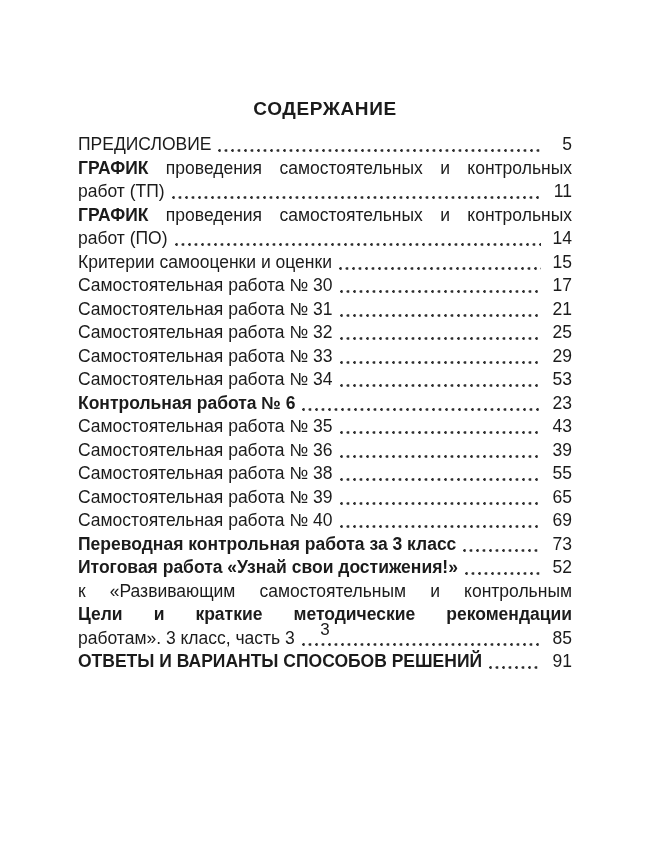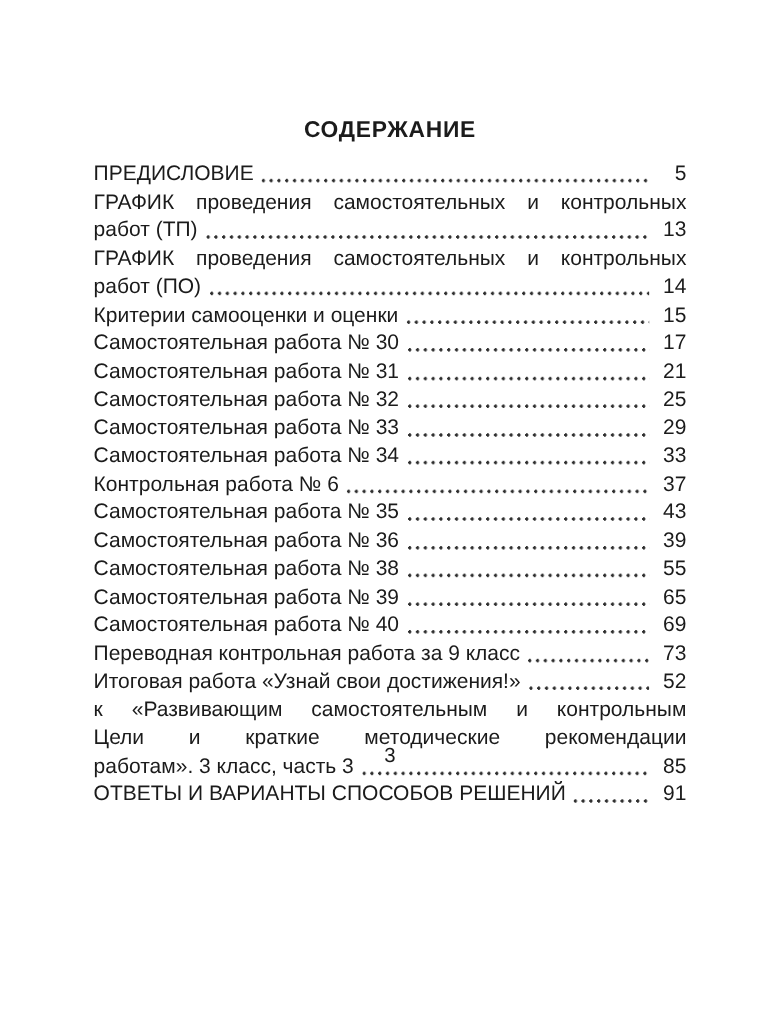--- a/index.html
+++ b/index.html
@@ -31,21 +31,21 @@
   .entry { margin: 0; }
   .line.full {
     text-align: justify;
     text-align-last: justify;
   }
   .line.last {
     display: flex;
     align-items: baseline;
   }
   .line.last .txt { white-space: nowrap; flex: 0 0 auto; }
-  .run-bold { font-weight: 400; }
+  .run-bold { font-weight: 700; }
   .dots {
     flex: 1 1 auto;
     height: 3px;
     align-self: flex-end;
     margin: 0 6px 4.5px 7px;
     background-image: radial-gradient(circle at 1.5px 1.5px, #2e2e2e 1.15px, rgba(0,0,0,0) 1.55px);
     background-size: 6.5px 3px;
     background-repeat: repeat-x;
     min-width: 12px;
   }
@@ -74,21 +74,21 @@
           <span class="txt"><span class="run">ПРЕДИСЛОВИЕ</span></span>
           <span class="dots"></span>
           <span class="pnum">5</span>
         </div>
       </div>
       <div class="entry">
         <div class="line full"><span class="txt"><span class="run-bold">ГРАФИК</span><span class="run"> проведения самостоятельных и контрольных</span></span></div>
         <div class="line last">
           <span class="txt"><span class="run">работ (ТП)</span></span>
           <span class="dots"></span>
-          <span class="pnum">13</span>
+          <span class="pnum">11</span>
         </div>
       </div>
       <div class="entry">
         <div class="line full"><span class="txt"><span class="run-bold">ГРАФИК</span><span class="run"> проведения самостоятельных и контрольных</span></span></div>
         <div class="line last">
           <span class="txt"><span class="run">работ (ПО)</span></span>
           <span class="dots"></span>
           <span class="pnum">14</span>
         </div>
       </div>
@@ -124,28 +124,28 @@
         <div class="line last">
           <span class="txt"><span class="run">Самостоятельная работа № 33</span></span>
           <span class="dots"></span>
           <span class="pnum">29</span>
         </div>
       </div>
       <div class="entry">
         <div class="line last">
           <span class="txt"><span class="run">Самостоятельная работа № 34</span></span>
           <span class="dots"></span>
-          <span class="pnum">33</span>
+          <span class="pnum">53</span>
         </div>
       </div>
       <div class="entry">
         <div class="line last">
           <span class="txt"><span class="run-bold">Контрольная работа № 6</span></span>
           <span class="dots"></span>
-          <span class="pnum">37</span>
+          <span class="pnum">23</span>
         </div>
       </div>
       <div class="entry">
         <div class="line last">
           <span class="txt"><span class="run">Самостоятельная работа № 35</span></span>
           <span class="dots"></span>
           <span class="pnum">43</span>
         </div>
       </div>
       <div class="entry">
@@ -171,21 +171,21 @@
       </div>
       <div class="entry">
         <div class="line last">
           <span class="txt"><span class="run">Самостоятельная работа № 40</span></span>
           <span class="dots"></span>
           <span class="pnum">69</span>
         </div>
       </div>
       <div class="entry">
         <div class="line last">
-          <span class="txt"><span class="run-bold">Переводная контрольная работа за 9 класс</span></span>
+          <span class="txt"><span class="run-bold">Переводная контрольная работа за 3 класс</span></span>
           <span class="dots"></span>
           <span class="pnum">73</span>
         </div>
       </div>
       <div class="entry">
         <div class="line last">
           <span class="txt"><span class="run-bold">Итоговая работа «Узнай свои достижения!»</span></span>
           <span class="dots"></span>
           <span class="pnum">52</span>
         </div>

